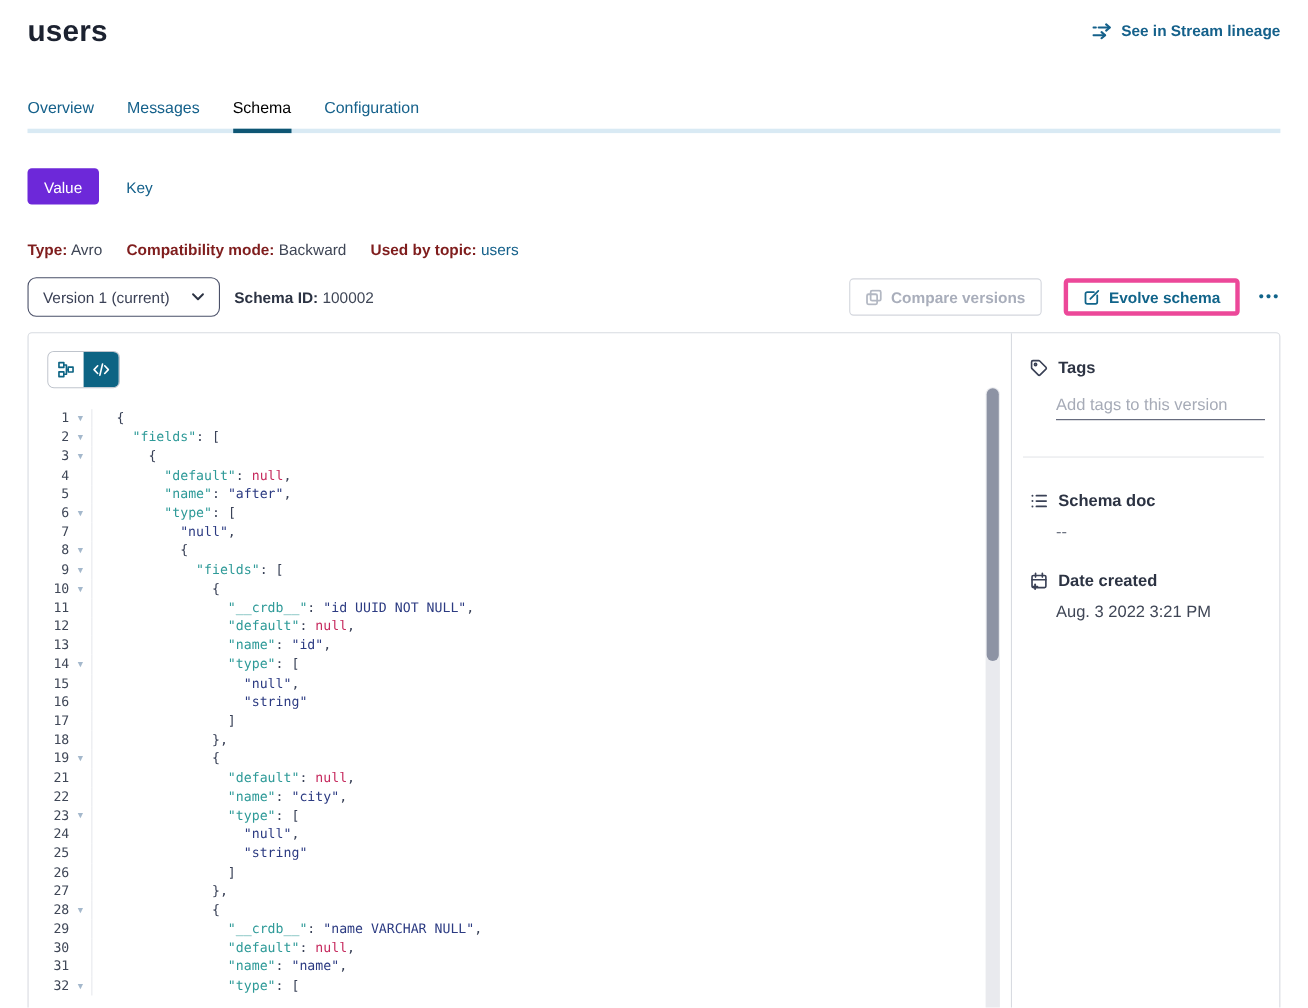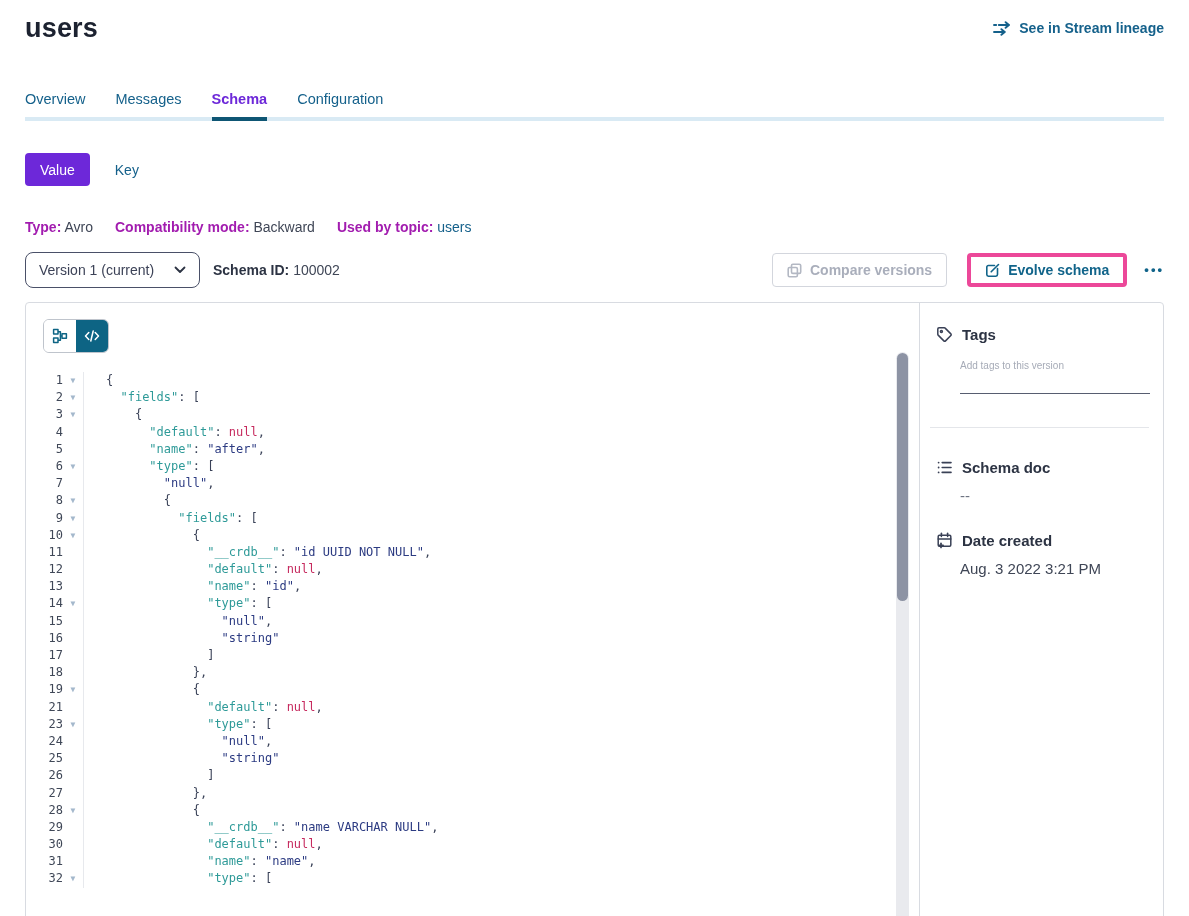--- a/index.html
+++ b/index.html
@@ -7,32 +7,32 @@
   .page{width:1189px;height:916px;padding:0 25px;box-sizing:border-box;}
 
   
   .hdr{display:flex;align-items:center;justify-content:space-between;padding-top:11px;}
   .title{font-size:27px;font-weight:700;color:#1c2230;letter-spacing:.2px;line-height:34px;}
   .lineage{display:flex;align-items:center;gap:7px;color:#15618b;font-size:14px;font-weight:700;cursor:pointer;}
 
   
   .tabs{margin-top:46px;position:relative;display:flex;gap:30px;}
   .tab{position:relative;font-size:14.5px;font-weight:500;color:#15618b;padding-bottom:14px;cursor:pointer;}
-  .tab.active{color:#6d28d9;font-weight:700;}
+  .tab.active{color:#000000;font-weight:400;}
   .tab.active::after{content:"";position:absolute;left:0;right:0;bottom:0;height:4px;background:#0e5674;z-index:2;}
   .tabs .track{position:absolute;left:0;right:0;bottom:0;height:4px;background:#d9eaf4;z-index:1;}
 
   
   .vk-row{margin-top:32px;display:flex;align-items:center;}
   .value-btn{background:#6d28d9;color:#fff;font-size:14px;font-weight:500;border:none;border-radius:4px;height:33px;padding:0 15px;cursor:pointer;font-family:inherit;}
   .key-link{margin-left:25px;color:#15618b;font-size:14px;font-weight:500;cursor:pointer;}
 
   
   .meta{margin-top:33px;display:flex;align-items:center;font-size:14px;color:#3f4656;}
-  .meta b{color:#a21caf;font-weight:700;}
+  .meta b{color:#7f1d1d;font-weight:700;}
   .meta .grp{margin-right:22px;}
   .meta a{color:#15618b;cursor:pointer;}
 
   
   .ver-row{margin-top:17px;display:flex;align-items:center;}
   .select{width:175px;height:36px;border:1px solid #4a5068;border-radius:8px;display:flex;align-items:center;justify-content:space-between;padding:0 13px;box-sizing:border-box;font-size:14px;color:#3c4257;cursor:pointer;background:#fff;}
   .schema-id{margin-left:13px;font-size:14px;color:#3f4656;}
   .schema-id b{color:#2c3343;}
   .spacer{flex:1;}
   .btn{height:34px;border-radius:4px;background:#fff;display:inline-flex;align-items:center;gap:8px;padding:0 14px;font-size:14px;font-weight:600;font-family:inherit;cursor:pointer;}
@@ -57,21 +57,21 @@
   .tk-s{color:#2c3b82;}
   .tk-n{color:#c62a5e;}
 
   .vscroll{position:absolute;top:49px;right:10px;bottom:0;width:13px;background:#e9eaee;border-radius:7px;}
   .vthumb{position:absolute;top:1px;left:1px;width:11px;height:248px;background:#8d93a4;border-radius:6px;cursor:grab;}
 
   
   .sidebar{width:244px;flex:none;border-left:1px solid #d8dbe1;box-sizing:border-box;padding:23px 14px 0 16px;}
   .side-h{display:flex;align-items:center;gap:9px;font-size:15px;font-weight:700;color:#2c3343;}
   .side-body{margin-left:24px;}
-  .tags-input{display:block;margin-top:13px;width:190px;border:none;outline:none;border-bottom:1px solid #575d70;font-size:10px;font-family:inherit;color:#3f4656;padding:4px 0 22px;background:transparent;}
+  .tags-input{display:block;margin-top:13px;width:190px;border:none;outline:none;border-bottom:1px solid #575d70;font-size:15px;font-family:inherit;color:#3f4656;padding:4px 0 4px;background:transparent;}
   .tags-input::placeholder{color:#a6abb7;}
   .divider{border:none;border-top:1px solid #e4e6ea;margin:33px 0 0 -6px;}
   .sec-doc{margin-top:31px;}
   .doc-val{margin-top:11px;font-size:15px;color:#6e7482;}
   .sec-date{margin-top:28px;}
   .date-val{margin-top:11px;font-size:15px;color:#3f4656;}
   svg{display:block;}
 </style>
 </head>
 <body>
@@ -187,20 +187,21 @@
           <div class="code-line"><div class="ln">11</div><div class="fold"></div><div class="code-text"><span class="tk-p">              </span><span class="tk-k">"__crdb__"</span><span class="tk-p">: </span><span class="tk-s">"id UUID NOT NULL"</span><span class="tk-p">,</span></div></div>
           <div class="code-line"><div class="ln">12</div><div class="fold"></div><div class="code-text"><span class="tk-p">              </span><span class="tk-k">"default"</span><span class="tk-p">: </span><span class="tk-n">null</span><span class="tk-p">,</span></div></div>
           <div class="code-line"><div class="ln">13</div><div class="fold"></div><div class="code-text"><span class="tk-p">              </span><span class="tk-k">"name"</span><span class="tk-p">: </span><span class="tk-s">"id"</span><span class="tk-p">,</span></div></div>
           <div class="code-line"><div class="ln">14</div><div class="fold">▼</div><div class="code-text"><span class="tk-p">              </span><span class="tk-k">"type"</span><span class="tk-p">: [</span></div></div>
           <div class="code-line"><div class="ln">15</div><div class="fold"></div><div class="code-text"><span class="tk-p">                </span><span class="tk-s">"null"</span><span class="tk-p">,</span></div></div>
           <div class="code-line"><div class="ln">16</div><div class="fold"></div><div class="code-text"><span class="tk-p">                </span><span class="tk-s">"string"</span></div></div>
           <div class="code-line"><div class="ln">17</div><div class="fold"></div><div class="code-text"><span class="tk-p">              ]</span></div></div>
           <div class="code-line"><div class="ln">18</div><div class="fold"></div><div class="code-text"><span class="tk-p">            },</span></div></div>
           <div class="code-line"><div class="ln">19</div><div class="fold">▼</div><div class="code-text"><span class="tk-p">            {</span></div></div>
           <div class="code-line"><div class="ln">21</div><div class="fold"></div><div class="code-text"><span class="tk-p">              </span><span class="tk-k">"default"</span><span class="tk-p">: </span><span class="tk-n">null</span><span class="tk-p">,</span></div></div>
+          <div class="code-line"><div class="ln">22</div><div class="fold"></div><div class="code-text"><span class="tk-p">              </span><span class="tk-k">"name"</span><span class="tk-p">: </span><span class="tk-s">"city"</span><span class="tk-p">,</span></div></div>
           <div class="code-line"><div class="ln">23</div><div class="fold">▼</div><div class="code-text"><span class="tk-p">              </span><span class="tk-k">"type"</span><span class="tk-p">: [</span></div></div>
           <div class="code-line"><div class="ln">24</div><div class="fold"></div><div class="code-text"><span class="tk-p">                </span><span class="tk-s">"null"</span><span class="tk-p">,</span></div></div>
           <div class="code-line"><div class="ln">25</div><div class="fold"></div><div class="code-text"><span class="tk-p">                </span><span class="tk-s">"string"</span></div></div>
           <div class="code-line"><div class="ln">26</div><div class="fold"></div><div class="code-text"><span class="tk-p">              ]</span></div></div>
           <div class="code-line"><div class="ln">27</div><div class="fold"></div><div class="code-text"><span class="tk-p">            },</span></div></div>
           <div class="code-line"><div class="ln">28</div><div class="fold">▼</div><div class="code-text"><span class="tk-p">            {</span></div></div>
           <div class="code-line"><div class="ln">29</div><div class="fold"></div><div class="code-text"><span class="tk-p">              </span><span class="tk-k">"__crdb__"</span><span class="tk-p">: </span><span class="tk-s">"name VARCHAR NULL"</span><span class="tk-p">,</span></div></div>
           <div class="code-line"><div class="ln">30</div><div class="fold"></div><div class="code-text"><span class="tk-p">              </span><span class="tk-k">"default"</span><span class="tk-p">: </span><span class="tk-n">null</span><span class="tk-p">,</span></div></div>
           <div class="code-line"><div class="ln">31</div><div class="fold"></div><div class="code-text"><span class="tk-p">              </span><span class="tk-k">"name"</span><span class="tk-p">: </span><span class="tk-s">"name"</span><span class="tk-p">,</span></div></div>
           <div class="code-line"><div class="ln">32</div><div class="fold">▼</div><div class="code-text"><span class="tk-p">              </span><span class="tk-k">"type"</span><span class="tk-p">: [</span></div></div>

